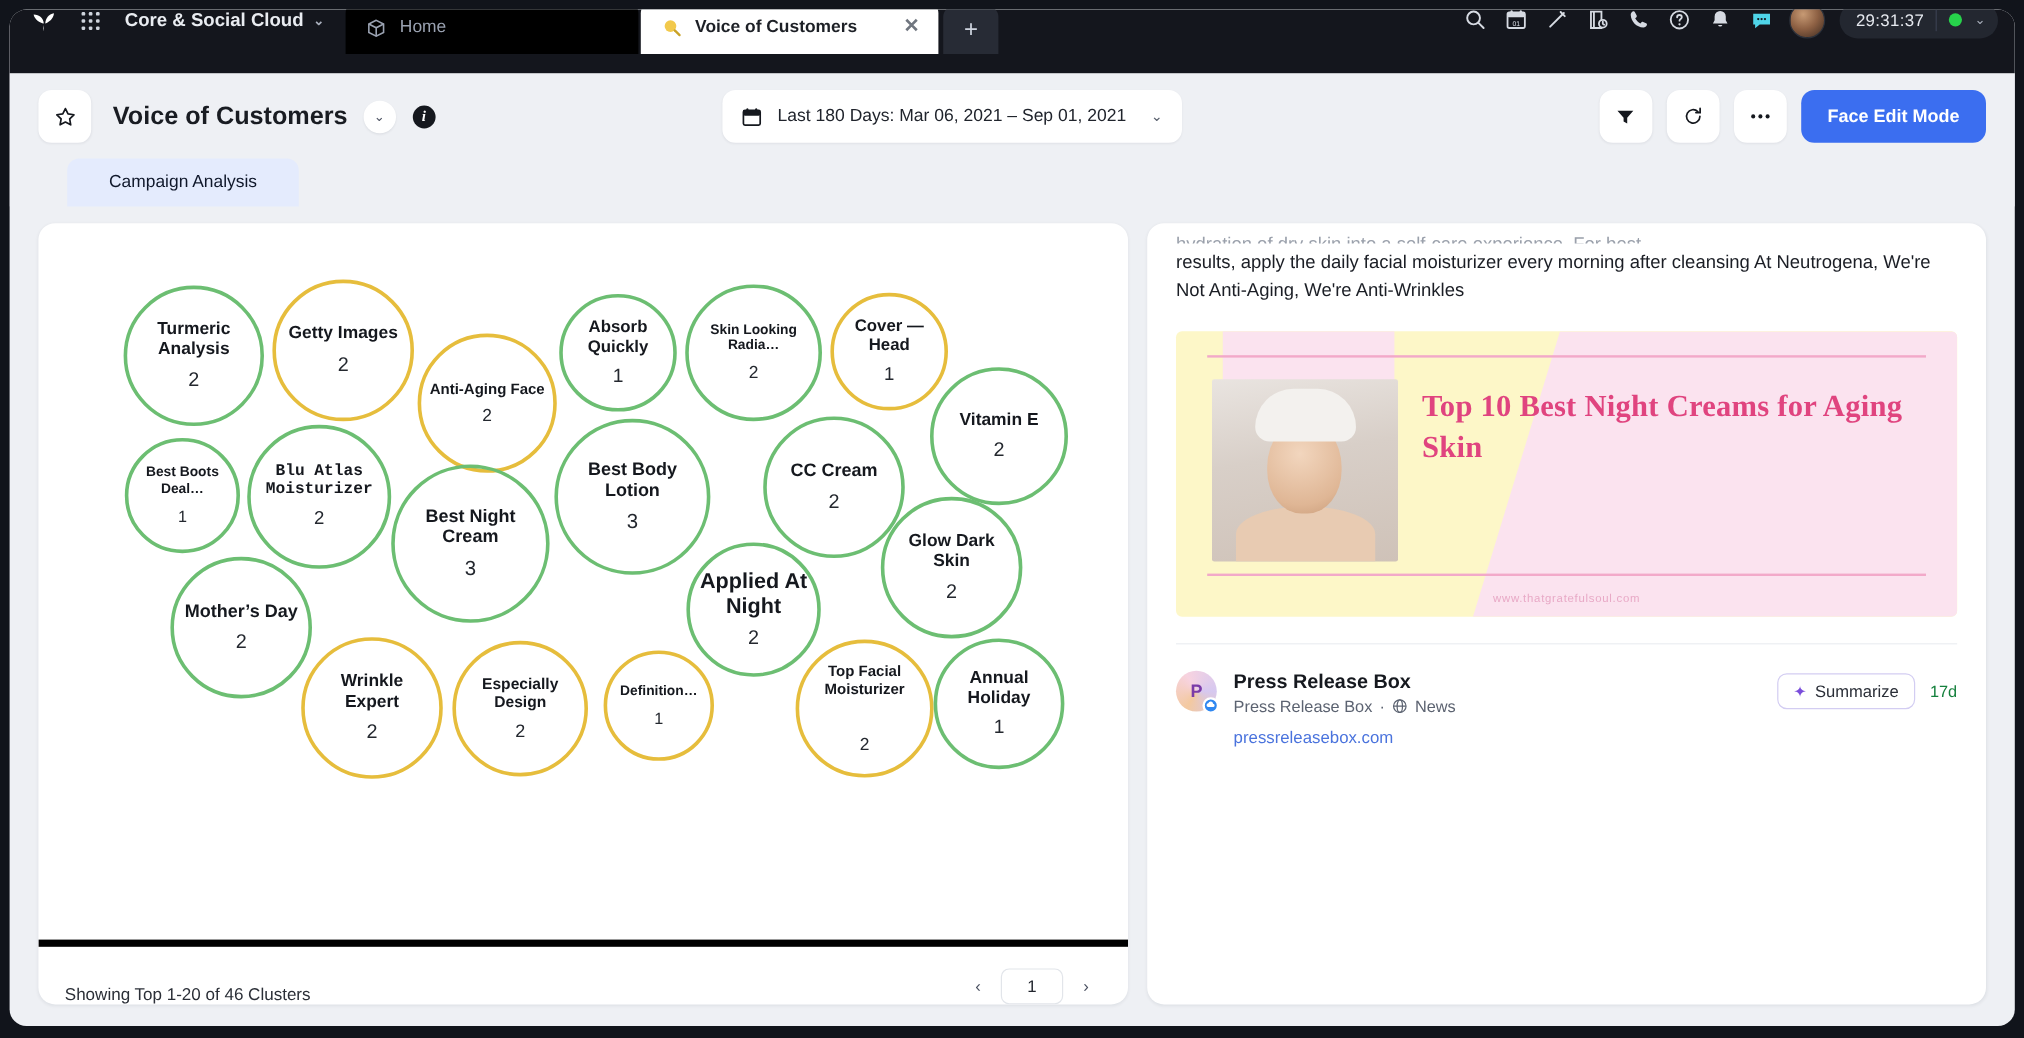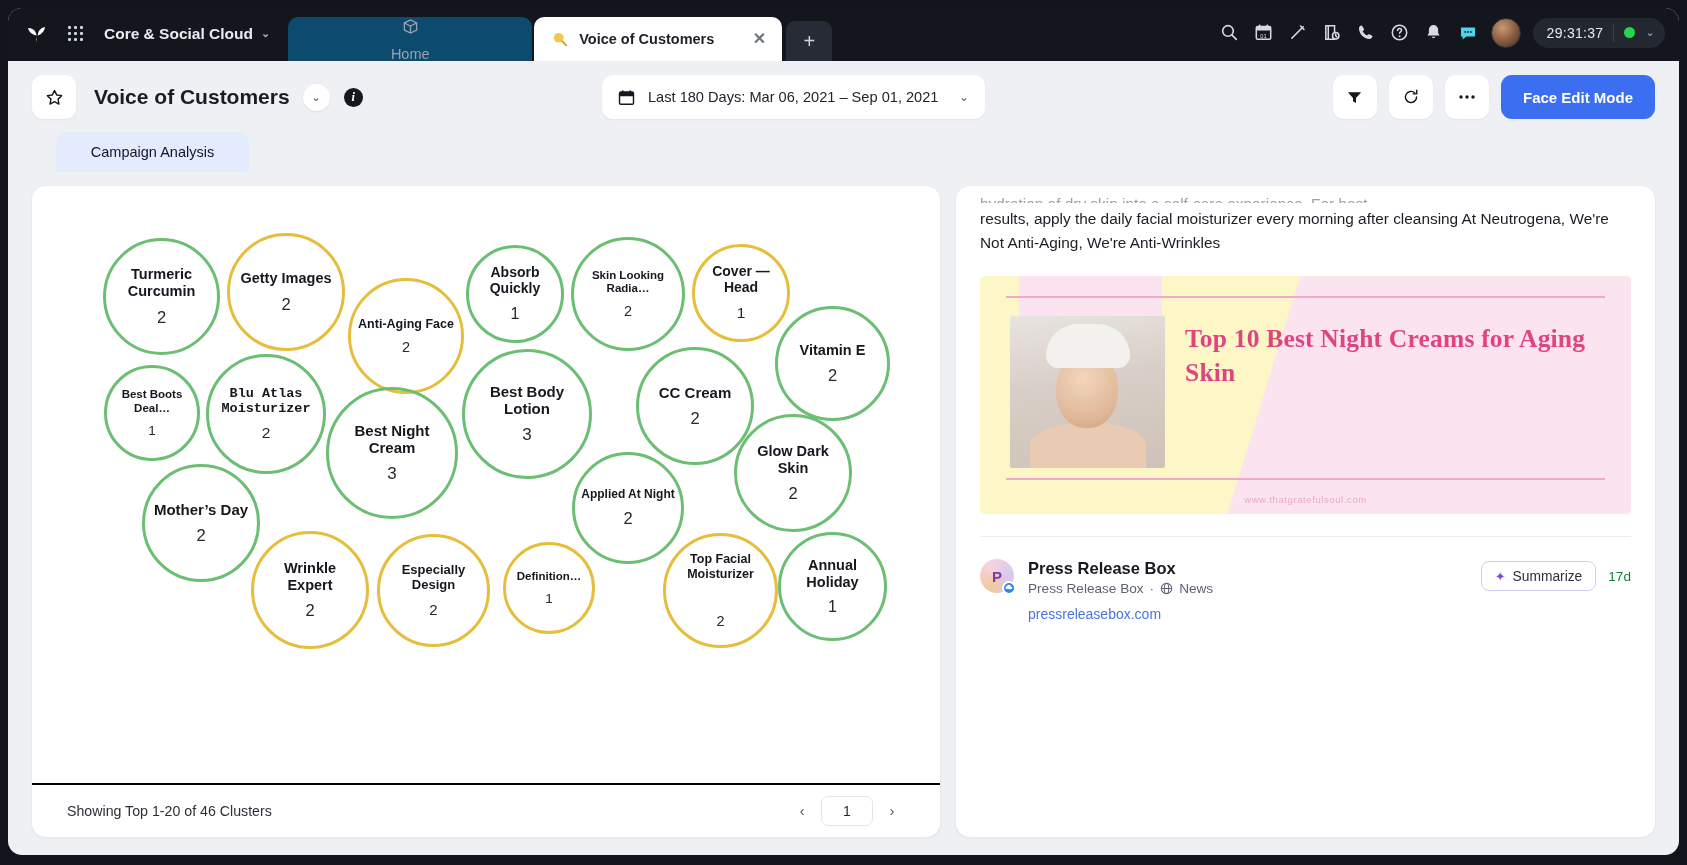--- a/index.html
+++ b/index.html
@@ -22,21 +22,21 @@
     background: #eef0f4;
     display: flex; flex-direction: column;
     position: relative;
   }
 
   
   .topnav {
     height: 53px; flex: 0 0 53px;
     background: #14161d;
     display: flex; align-items: flex-end;
-    padding: 0 14px 0 14px;
+    padding: 0 14px 16px 14px;
     position: relative;
     justify-content: flex-end;
   }
   .tn-left { display: flex; align-items: center; height: 53px; gap: 10px; padding-bottom: 2px; }
   .logo-mark { width: 30px; height: 30px; display:flex; align-items:center; justify-content:center; }
   .grid-icon { width: 26px; height: 26px; display:flex; align-items:center; justify-content:center; }
   .grid-icon i {
     display: grid; grid-template-columns: repeat(3, 3px); grid-gap: 3px;
   }
   .grid-icon i b { width: 3px; height: 3px; background: #cfd4dd; border-radius: 1px; display:block; }
@@ -49,21 +49,21 @@
 
   .tabs { display: flex; align-items: flex-end; height: 53px; margin-left: 18px; gap: 2px; }
   .tab {
     height: 44px; min-width: 244px;
     border-radius: 10px 10px 0 0;
     display: flex; align-items: center; gap: 10px;
     padding: 0 16px;
     font-size: 14.5px;
     position: relative;
   }
-  .tab.inactive { background: #0c4a6e; color: #9aa2b1; flex-direction: column; }
+  .tab.inactive { background: #000000; color: #9aa2b1; }
   .tab.active { background: #ffffff; color: #1d2026; font-weight: 600; min-width: 248px; }
   .tab-ico { width: 19px; height: 19px; display:flex;align-items:center;justify-content:center; flex:0 0 19px;}
   .tab-close { margin-left: auto; font-size: 16px; color: #70767f; line-height: 1; }
   .tab-new {
     width: 46px; height: 40px; background: #272b35; color: #cdd3de;
     border-radius: 9px 9px 0 0; display: flex; align-items: center; justify-content: center;
     font-size: 20px; font-weight: 300; margin-left: 2px;
   }
 
   .tn-right {
@@ -155,22 +155,22 @@
   .bubble-area { position: relative; flex: 1 1 auto; overflow: hidden; }
   .bubble {
     position: absolute; border-radius: 50%;
     display: flex; flex-direction: column; align-items: center; justify-content: center;
     text-align: center; box-sizing: border-box;
   }
   .bubble .lbl { font-weight: 700; color: #15181e; line-height: 1.14; padding: 0 6px; }
   .bubble .val { color: #24282f; font-weight: 400; margin-top: 8px; }
 
   .left-footer {
-    flex: 0 0 54px; border-top: 2px solid #000000;
-    display: flex; align-items: center; padding: 0 35px;
+    flex: 0 0 54px; border-top: 6px solid #000000;
+    display: flex; align-items: flex-end; padding: 0 22px;
   }
   .footer-text { font-size: 14.2px; color: #2b2f37; }
   .pager { margin-left: auto; display: flex; align-items: center; gap: 6px; }
   .pg-arrow { width: 26px; height: 26px; display:flex;align-items:center;justify-content:center;
     color: #4a5161; font-size: 14px; }
   .pg-box {
     min-width: 52px; height: 30px; border: 1px solid #e2e5ea; border-radius: 7px;
     display: flex; align-items: center; justify-content: center;
     font-size: 14px; color: #22262e;
   }
@@ -435,21 +435,21 @@
     </span>
     <span>Last 180 Days: Mar 06, 2021 – Sep 01, 2021</span>
     <span class="chevd">⌄</span>
   </div>
 
   <div class="body">
 
     <div class="card left-card">
       <div class="bubble-area" id="bubble-area">
             <div class="bubble" style="left: 71px; top: 52px; width: 117px; height: 117px; border: 3px solid rgb(108, 190, 114);">
-              <div class="lbl" style="font-size: 14.5px;">Turmeric Curcumin</div>
+              <div class="lbl" style="font-size: 14.5px;">Turmeric Analysis</div>
               <div class="val" style="font-size: 16.5px;">2</div>
             </div>
             <div class="bubble" style="left: 195px; top: 47px; width: 118px; height: 118px; border: 3px solid rgb(230, 189, 60);">
               <div class="lbl" style="font-size: 14.5px;">Getty Images</div>
               <div class="val" style="font-size: 16.5px;">2</div>
             </div>
             <div class="bubble" style="left: 316px; top: 92px; width: 116px; height: 116px; border: 3px solid rgb(230, 189, 60);">
               <div class="lbl" style="font-size: 12.5px;">Anti-Aging Face</div>
               <div class="val" style="font-size: 14.5px;">2</div>
             </div>
@@ -487,21 +487,21 @@
             </div>
             <div class="bubble" style="left: 604px; top: 161px; width: 118px; height: 118px; border: 3px solid rgb(108, 190, 114);">
               <div class="lbl" style="font-size: 15px;">CC Cream</div>
               <div class="val" style="font-size: 16.5px;">2</div>
             </div>
             <div class="bubble" style="left: 702px; top: 228px; width: 118px; height: 118px; border: 3px solid rgb(108, 190, 114);">
               <div class="lbl" style="font-size: 14.5px;">Glow Dark Skin</div>
               <div class="val" style="font-size: 16.5px;">2</div>
             </div>
             <div class="bubble" style="left: 540px; top: 266px; width: 112px; height: 112px; border: 3px solid rgb(108, 190, 114);">
-              <div class="lbl" style="font-size: 12px;">Applied At Night</div>
+              <div class="lbl" style="font-size: 18px;">Applied At Night</div>
               <div class="val" style="font-size: 16.5px;">2</div>
             </div>
             <div class="bubble" style="left: 110px; top: 278px; width: 118px; height: 118px; border: 3px solid rgb(108, 190, 114);">
               <div class="lbl" style="font-size: 15px;">Mother’s Day</div>
               <div class="val" style="font-size: 16.5px;">2</div>
             </div>
             <div class="bubble" style="left: 219px; top: 345px; width: 118px; height: 118px; border: 3px solid rgb(230, 189, 60);">
               <div class="lbl" style="font-size: 14.5px;">Wrinkle Expert</div>
               <div class="val" style="font-size: 16.5px;">2</div>
             </div>

